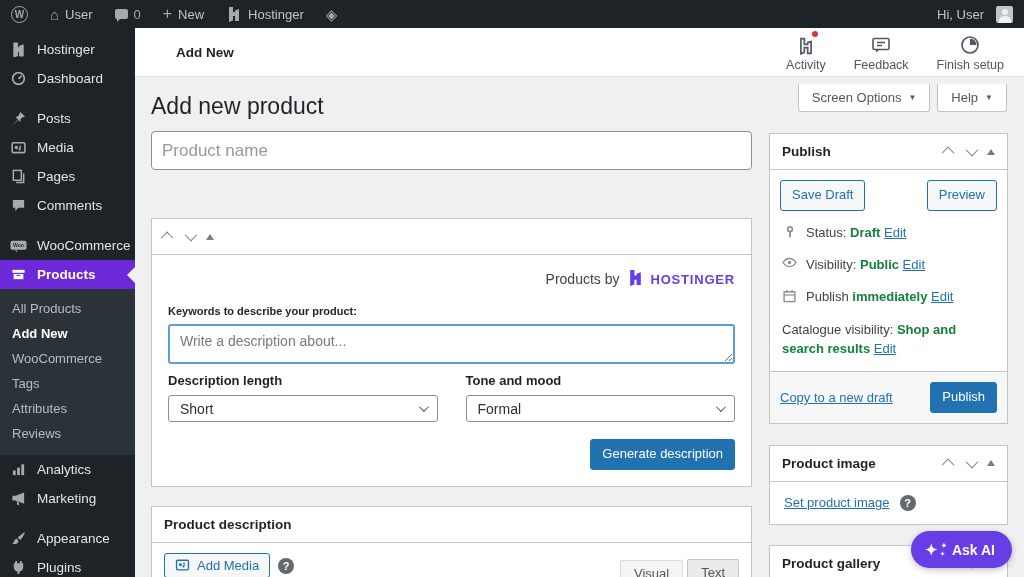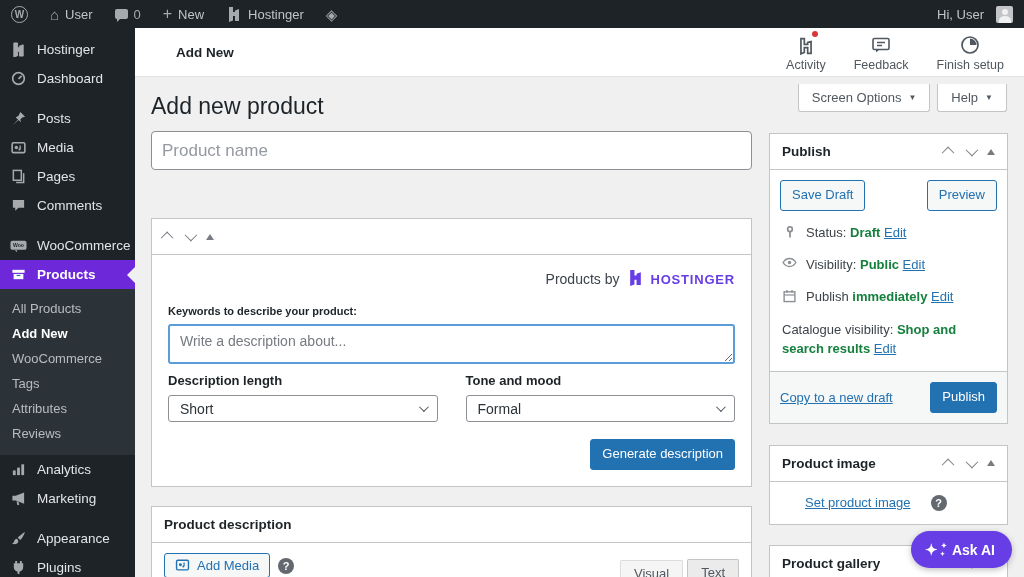--- a/index.html
+++ b/index.html
@@ -92,21 +92,21 @@
   .pub-body{padding:10px 10px 12px;}
   .btn-row{display:flex;justify-content:space-between;}
   .misc-row{display:flex;align-items:flex-start;gap:9px;font-size:13px;color:#3c434a;margin-top:13px;padding:0 2px;line-height:1.45;}
   .misc-row .pic{flex:0 0 15px;display:flex;justify-content:center;margin-top:1px;}
   .misc-row svg{fill:#8c8f94;stroke:#8c8f94;}
   .misc-row b{color:#15803d;}
   .pub-footer{background:#f6f7f7;border-top:1px solid #c3c4c7;padding:10px;display:flex;justify-content:space-between;align-items:center;}
   .pub-footer .wplink{font-size:13px;}
   #img-panel{margin-top:21px;}
   #gal-panel{margin-top:20px;}
-  .panel-link-body{padding:13px 20px;font-size:13px;display:flex;align-items:center;gap:20px;margin-left:15px;}
+  .panel-link-body{padding:13px 14px;font-size:13px;display:flex;align-items:center;gap:10px;}
   .panel-link-body .help-dot{margin:0;}
   
   #ask-ai{position:absolute;right:12px;bottom:9px;height:37px;border-radius:19px;background:#673de6;color:#fff;display:flex;align-items:center;gap:9px;padding:0 17px 0 14px;font-size:14px;font-weight:700;cursor:pointer;z-index:70;box-shadow:0 2px 6px rgba(0,0,0,.25);}
   .sparkle{position:relative;width:18px;height:18px;font-size:15px;line-height:18px;}
   .sparkle .s2{position:absolute;top:-4px;right:-4px;font-size:7px;}
   .sparkle .s3{position:absolute;bottom:-4px;right:-2px;font-size:6px;}
 </style>
 </head>
 <body>
 

